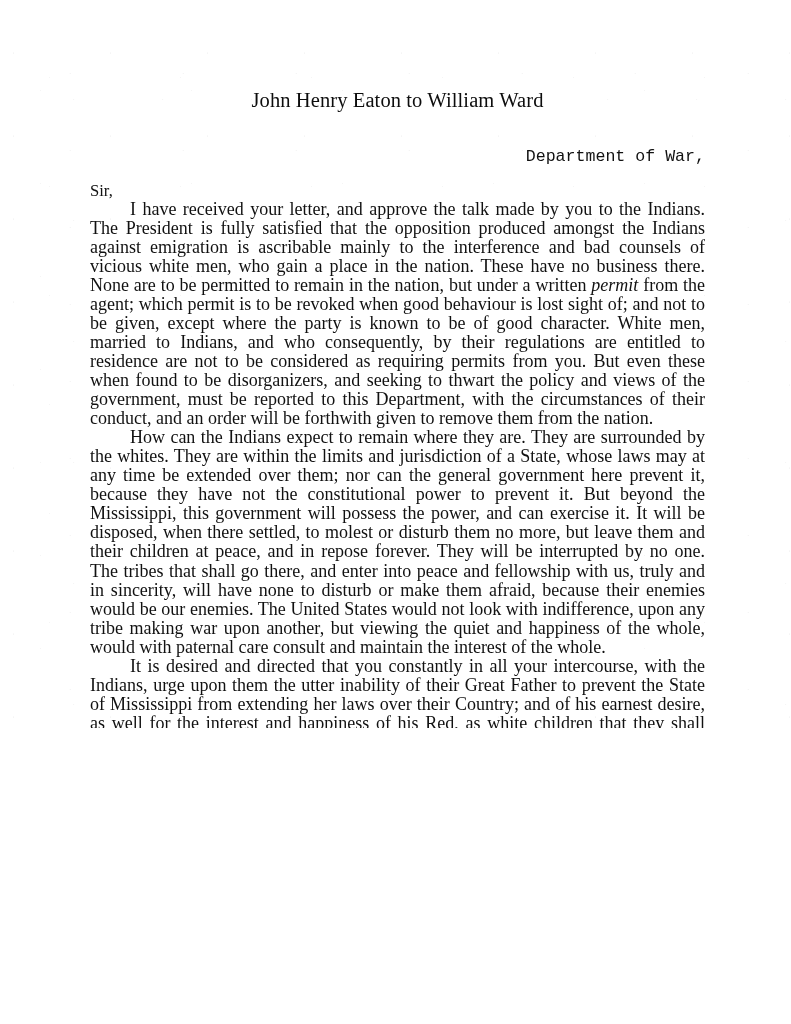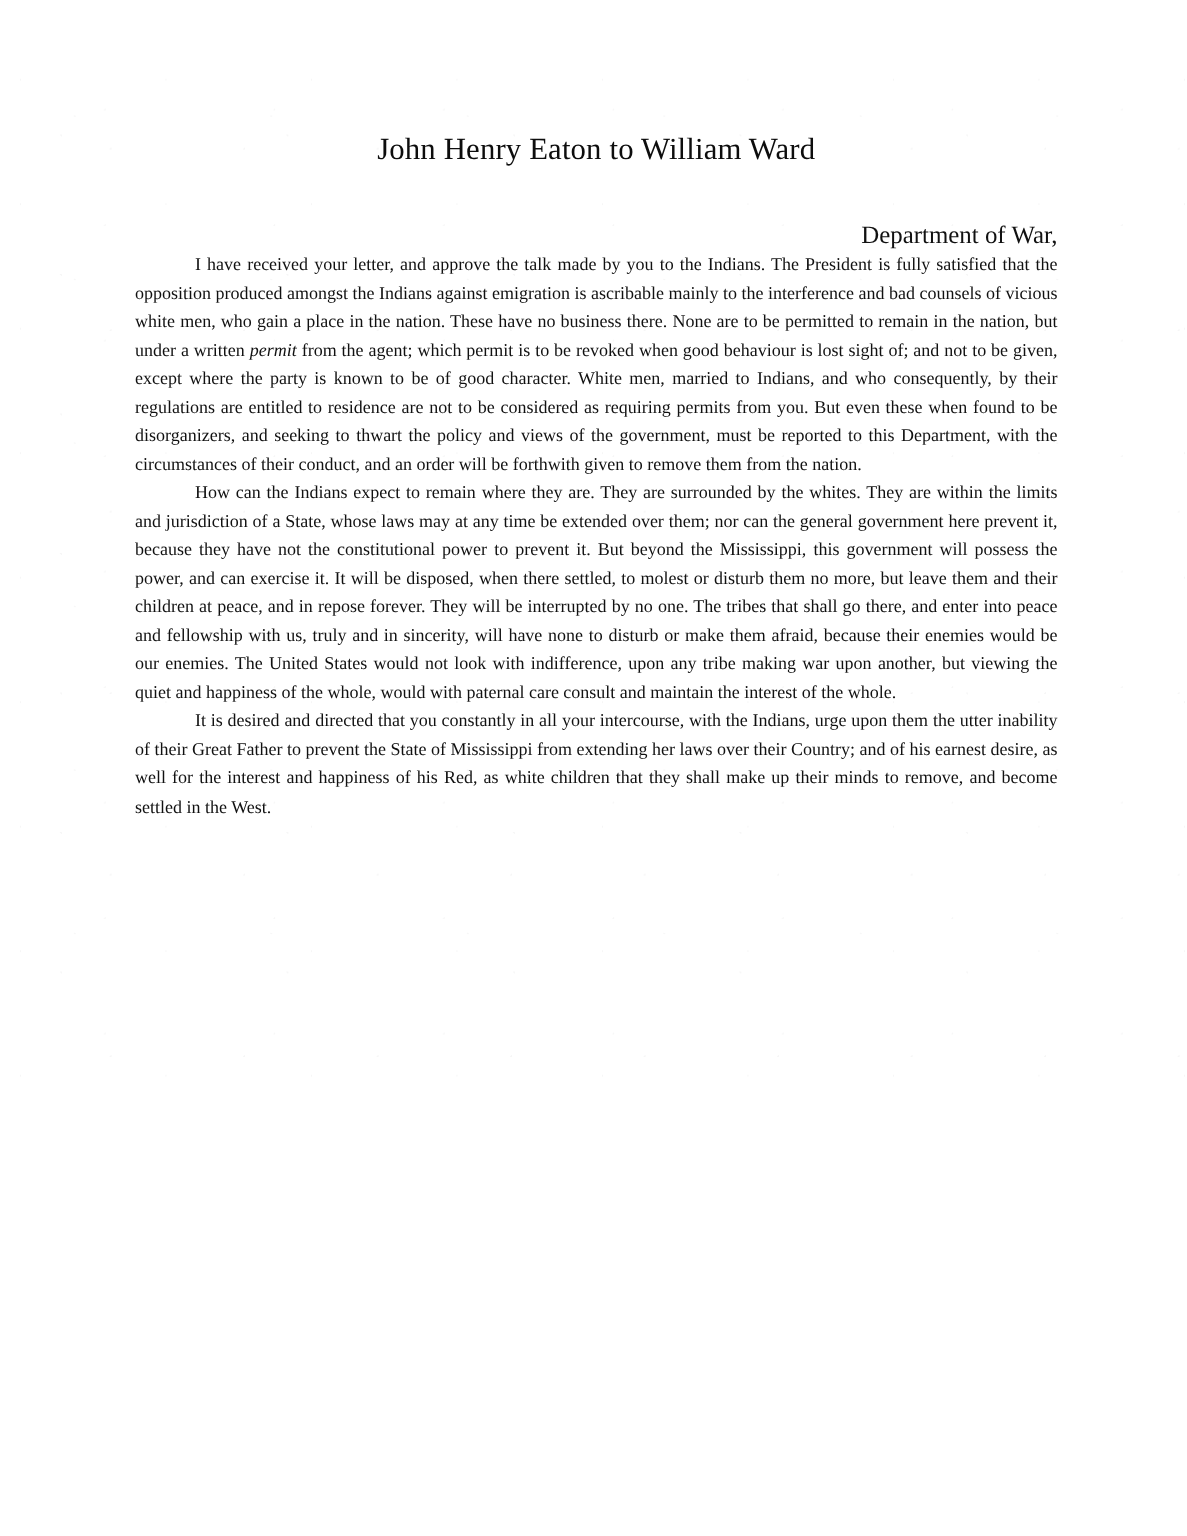--- a/index.html
+++ b/index.html
@@ -32,32 +32,33 @@
     margin: 0;
     padding-top: 88px;
     line-height: 1.25;
     color: #0d0d0d;
   }
   .dateline {
     text-align: right;
     font-size: 16.6px;
     line-height: 20px;
     margin-top: 33px;
+    font-family: Liberation Mono, monospace;
   }
   .dateline div {
     white-space: nowrap;
   }
   .salutation {
     font-size: 16.6px;
     line-height: 19px;
     margin-top: 14px;
     text-align: left;
   }
   .body-text {
-    font-size: 12px;
+    font-size: 18px;
     line-height: 19.05px;
     text-align: justify;
     text-justify: inter-word;
     margin: 0;
     hyphens: none;
     font-family: Liberation Serif, serif;
     -webkit-hyphens: none;
   }
   .body-text + .body-text {
     margin-top: 0;
@@ -94,20 +95,21 @@
   <div class="speckle"></div>
 
   <div class="content">
 
     <h1 class="doc-title">John Henry Eaton to William Ward</h1>
 
     <div class="dateline">
       <div>Department of War,</div>
     </div>
 
+    <div class="salutation">Sir,</div>
 
     <div class="body-text para"><span>I have received your letter, and approve the talk made by you to the Indians.  The President is fully satisfied that the opposition produced amongst the Indians against emigration is ascribable mainly to the interference and bad counsels of vicious white men, who gain a place in the nation.  These have no business there.  None are to be permitted to remain in the nation, but under a written </span><em>permit</em><span> from the agent; which permit is to be revoked when good behaviour is lost sight of; and not to be given, except where the party is known to be of good character.  White men, married to Indians, and who consequently, by their regulations are entitled to residence are not to be considered as requiring permits from you.  But even these when found to be disorganizers, and seeking to thwart the policy and views of the government, must be reported to this Department, with the circumstances of their conduct, and an order will be forthwith given to remove them from the nation.</span></div>
 
     <div class="body-text para"><span>How can the Indians expect to remain where they are.  They are surrounded by the whites.  They are within the limits and jurisdiction of a State, whose laws may at any time be extended over them; nor can the general government here prevent it, because they have not the constitutional power to prevent it.  But beyond the Mississippi, this government will possess the power, and can exercise it.  It will be disposed, when there settled, to molest or disturb them no more, but leave them and their children at peace, and in repose forever.  They will be interrupted by no one.  The tribes that shall go there, and enter into peace and fellowship with us, truly and in sincerity, will have none to disturb or make them afraid, because their enemies would be our enemies.  The United States would not look with indifference, upon any tribe making war upon another, but viewing the quiet and happiness of the whole, would with paternal care consult and maintain the interest of the whole.</span></div>
 
     <div class="body-text para"><span>It is desired and directed that you constantly in all your intercourse, with the Indians, urge upon them the utter inability of their Great Father to prevent the State of Mississippi from extending her laws over their Country; and of his earnest desire, as well for the interest and happiness of his Red, as white children that they shall make up their minds to remove, and become settled in the West.</span></div>
 
   </div>
 </div>
 

